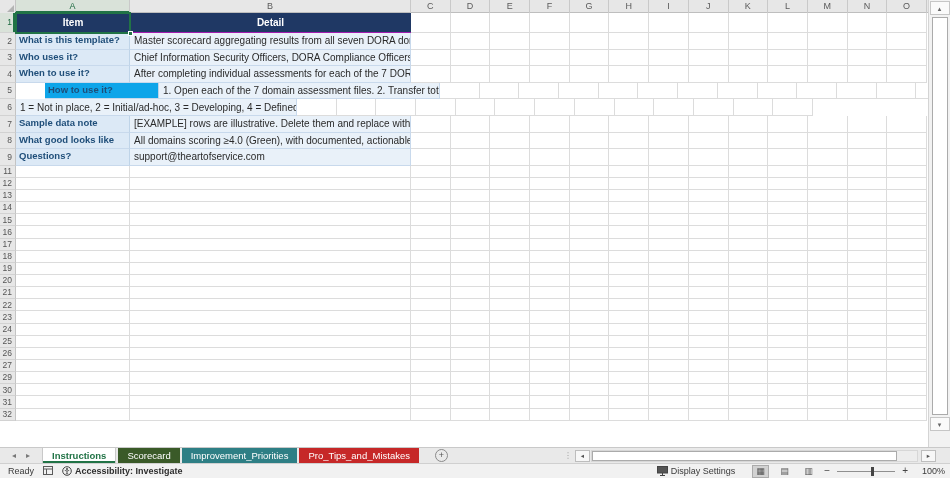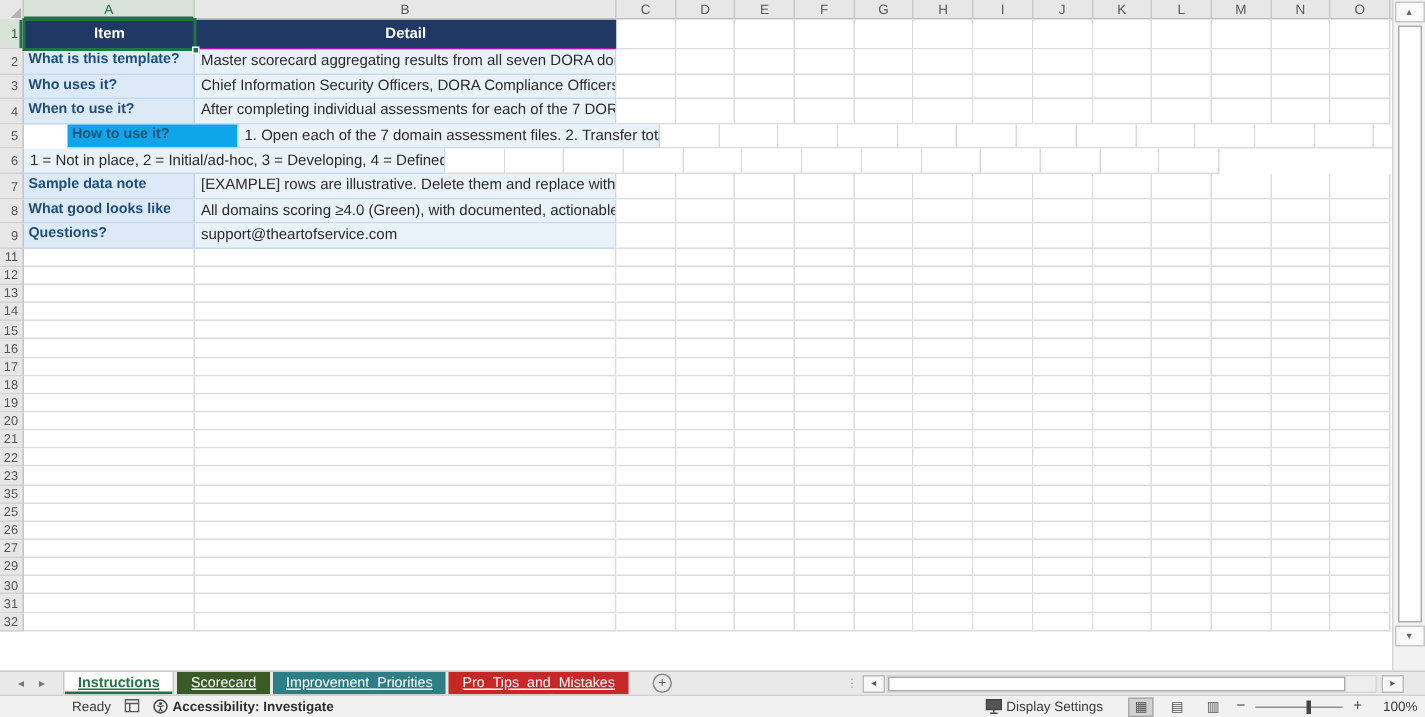--- a/index.html
+++ b/index.html
@@ -52,38 +52,38 @@
           margin: 1px auto 0; line-height: 1; }
   .vthumb { width: 16px; margin: 2px auto; height: 398px; background: #FFFFFF; border: 1px solid #ABABAB; }
 
   
   .tabbar { position: absolute; left: 0; bottom: 15px; width: 950px; height: 16px;
             background: #E9E9E9; border-top: 1px solid #C9C9C9; display: flex; align-items: stretch;
             z-index: 7; font-size: 9.5px; }
   .navarrows { display: flex; align-items: center; gap: 10px; padding: 0 12px 0 12px; color: #777; font-size: 8px; }
   .navarrows span { cursor: default; }
   .tab { display: flex; align-items: center; padding: 0 9px; color: #fff; margin-right: 2px;
-         line-height: 1; white-space: nowrap; text-decoration: underline; }
+         line-height: 1; white-space: nowrap; }
   .tab.active { background: #FFFFFF; font-weight: bold; box-shadow: inset 0 -2px 0 #217346;
                 border-left: 1px solid #C9C9C9; border-right: 1px solid #C9C9C9; }
   .addsheet { width: 13px; height: 13px; border: 1px solid #8A8A8A; border-radius: 50%;
               display: flex; align-items: center; justify-content: center; font-size: 9px; color: #555;
               margin: auto 0 auto 14px; line-height: 1; padding-bottom: 1px; }
   .hsplit { position: absolute; left: 564px; top: 3px; color: #9A9A9A; font-size: 8px; letter-spacing: 0; }
   .hbtn { position: absolute; top: 2px; width: 15px; height: 12px; border: 1px solid #BDBDBD;
           background: #F7F7F7; display: flex; align-items: center; justify-content: center;
           font-size: 6.5px; color: #555; line-height: 1; }
   .hleft { left: 575px; } .hright { left: 921px; }
   .htrack { position: absolute; left: 591px; top: 2px; width: 327px; height: 12px; background: #EDEDED; border: 1px solid #D7D7D7; }
   .hthumb { position: absolute; left: 0; top: 0; width: 305px; height: 10px; background: #FFFFFF; border: 1px solid #ABABAB; }
 
   
   .statusbar { position: absolute; left: 0; bottom: 0; width: 950px; height: 15px; background: #F1F1F1;
                border-top: 1px solid #D0D0D0; display: flex; align-items: center; font-size: 9px;
-               color: #3A3A3A; z-index: 8; padding-left: 40px; }
+               color: #3A3A3A; z-index: 8; }
   .sb-left { display: flex; align-items: center; gap: 9px; padding-left: 8px; }
   .sb-right { margin-left: auto; display: flex; align-items: center; gap: 7px; padding-right: 5px; }
   .sb-acc { display: flex; align-items: center; gap: 3px; font-weight: 600; color: #2E2E2E; }
   .viewbtn { width: 17px; height: 13px; display: flex; align-items: center; justify-content: center;
              font-size: 9px; color: #555; line-height: 1; }
   .viewbtn.active { background: #D2D2D2; border: 1px solid #ABABAB; }
   .zoomline { width: 58px; height: 1px; background: #8F8F8F; position: relative; }
   .zoomthumb { position: absolute; left: 34px; top: -4px; width: 3px; height: 9px; background: #444; }
   .zsign { font-size: 10px; color: #444; line-height: 1; }
   .zpct { width: 30px; text-align: right; }
@@ -504,21 +504,21 @@
         <div class="cell ws"></div>
         <div class="cell ws"></div>
         <div class="cell ws"></div>
         <div class="cell ws"></div>
         <div class="cell ws"></div>
         <div class="cell ws"></div>
         <div class="cell ws"></div>
         <div class="cell ws"></div>
       </div>
       <div class="row rs">
-        <div class="rn">35</div>
+        <div class="rn">24</div>
         <div class="cell wa"></div>
         <div class="cell wb"></div>
         <div class="cell ws"></div>
         <div class="cell ws"></div>
         <div class="cell ws"></div>
         <div class="cell ws"></div>
         <div class="cell ws"></div>
         <div class="cell ws"></div>
         <div class="cell ws"></div>
         <div class="cell ws"></div>

